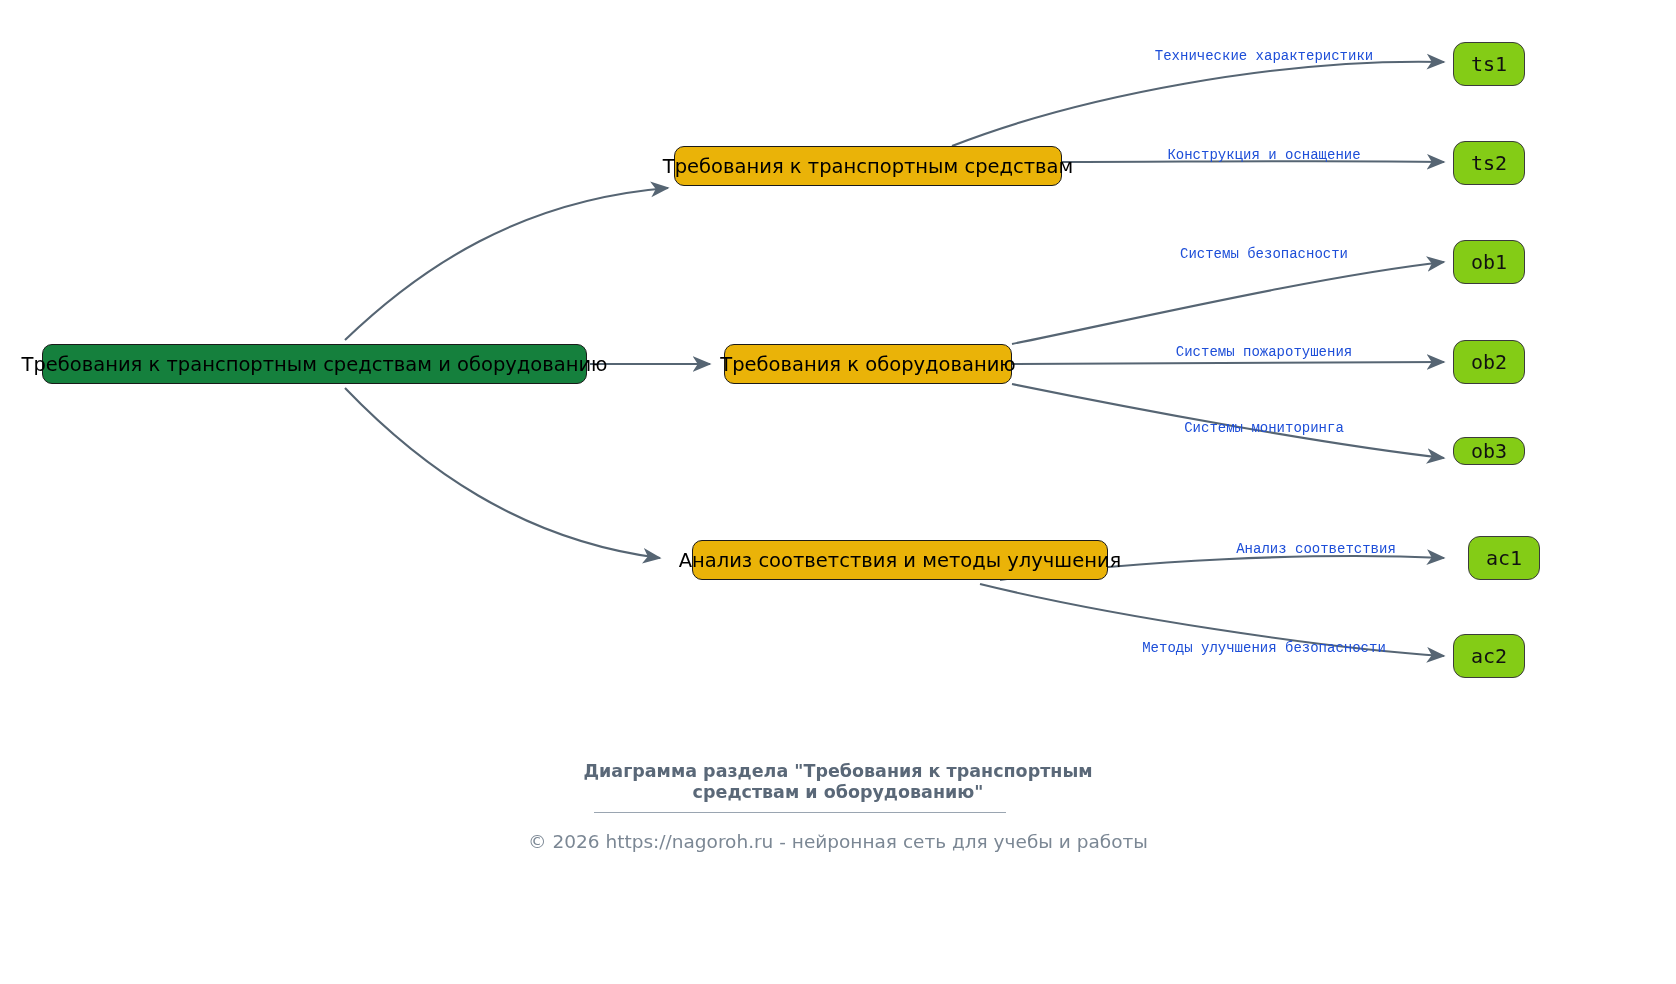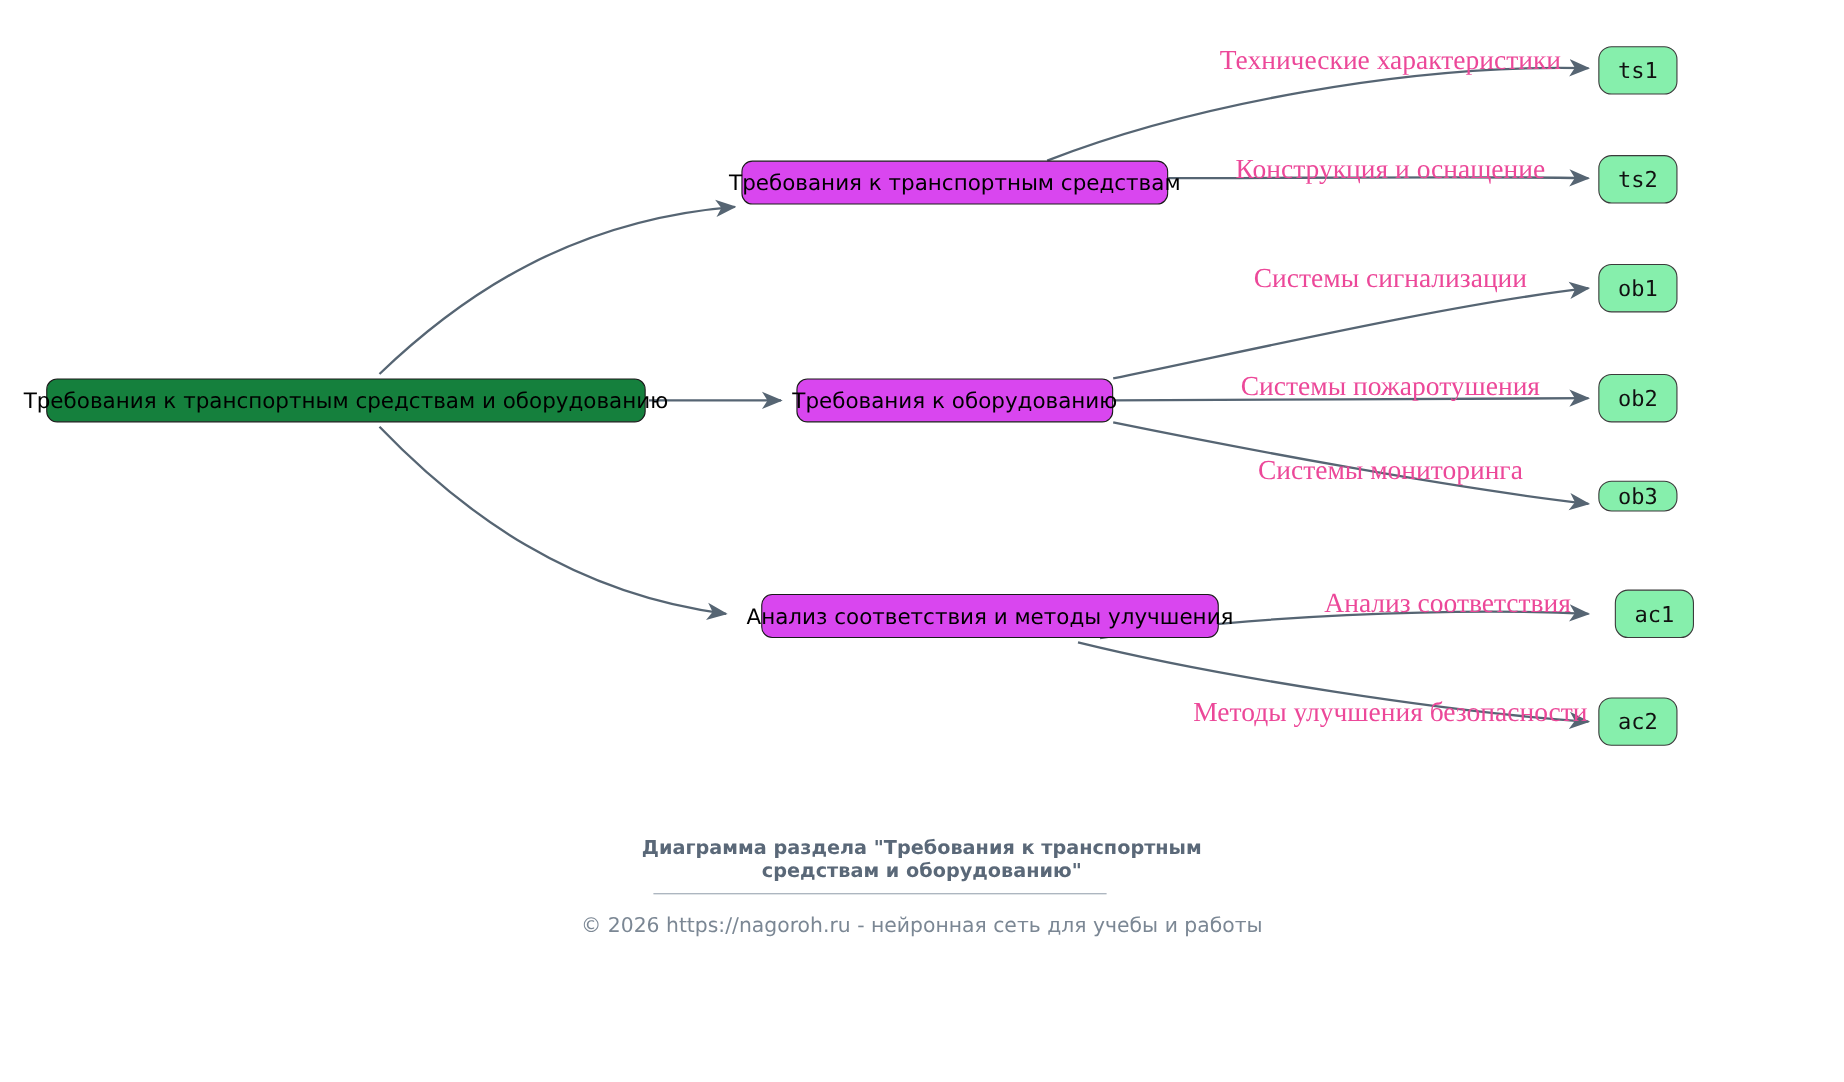--- a/index.html
+++ b/index.html
@@ -33,40 +33,40 @@
     border-radius: 10px;
     background: #15803d;
     color: #000000;
     font-size: 19.5px;
     font-family: "DejaVu Sans", sans-serif;
     padding: 0 14px;
   }
   .node-branch {
     border: 1.6px solid #1a1a1a;
     border-radius: 10px;
-    background: #d946ef;
+    background: #eab308;
     color: #000000;
     font-size: 19.5px;
     font-family: "DejaVu Sans", sans-serif;
     padding: 0 14px;
     justify-content: center;
   }
   .node-leaf {
     border: 1.7px solid #3b3b3b;
     border-radius: 12px;
-    background: #86efac;
+    background: #84cc16;
     color: #111111;
     font-size: 20px;
     font-family: "DejaVu Sans Mono", monospace;
   }
   .edge-label {
     position: absolute;
-    color: #ec4899;
-    font-family: Liberation Serif, serif;
-    font-size: 25px;
+    color: #1d4ed8;
+    font-family: Liberation Mono, monospace;
+    font-size: 14px;
     white-space: nowrap;
     transform: translate(-50%, -50%);
   }
   .footer-title {
     position: absolute;
     left: 0;
     right: 0;
     text-align: center;
     color: #5a6878;
     font-family: "DejaVu Sans", sans-serif;
@@ -158,21 +158,21 @@
 <div class="node node-leaf" style="left:1468px; top:536px; width:72px; height:44px;">
   <span>ac1</span>
 </div>
 <div class="node node-leaf" style="left:1453px; top:634px; width:72px; height:44px;">
   <span>ac2</span>
 </div>
 
 <div class="edge-label" style="left:1264px; top:56px;">Технические характеристики</div>
 <div class="edge-label" style="left:1264px; top:155px;">Конструкция и оснащение</div>
 
-<div class="edge-label" style="left:1264px; top:254px;">Системы сигнализации</div>
+<div class="edge-label" style="left:1264px; top:254px;">Системы безопасности</div>
 <div class="edge-label" style="left:1264px; top:352px;">Системы пожаротушения</div>
 <div class="edge-label" style="left:1264px; top:428px;">Системы мониторинга</div>
 
 <div class="edge-label" style="left:1316px; top:549px;">Анализ соответствия</div>
 <div class="edge-label" style="left:1264px; top:648px;">Методы улучшения безопасности</div>
 
 <div class="footer-title" style="top:761px;">
   <div>Диаграмма раздела "Требования к транспортным</div>
   <div>средствам и оборудованию"</div>
 </div>

